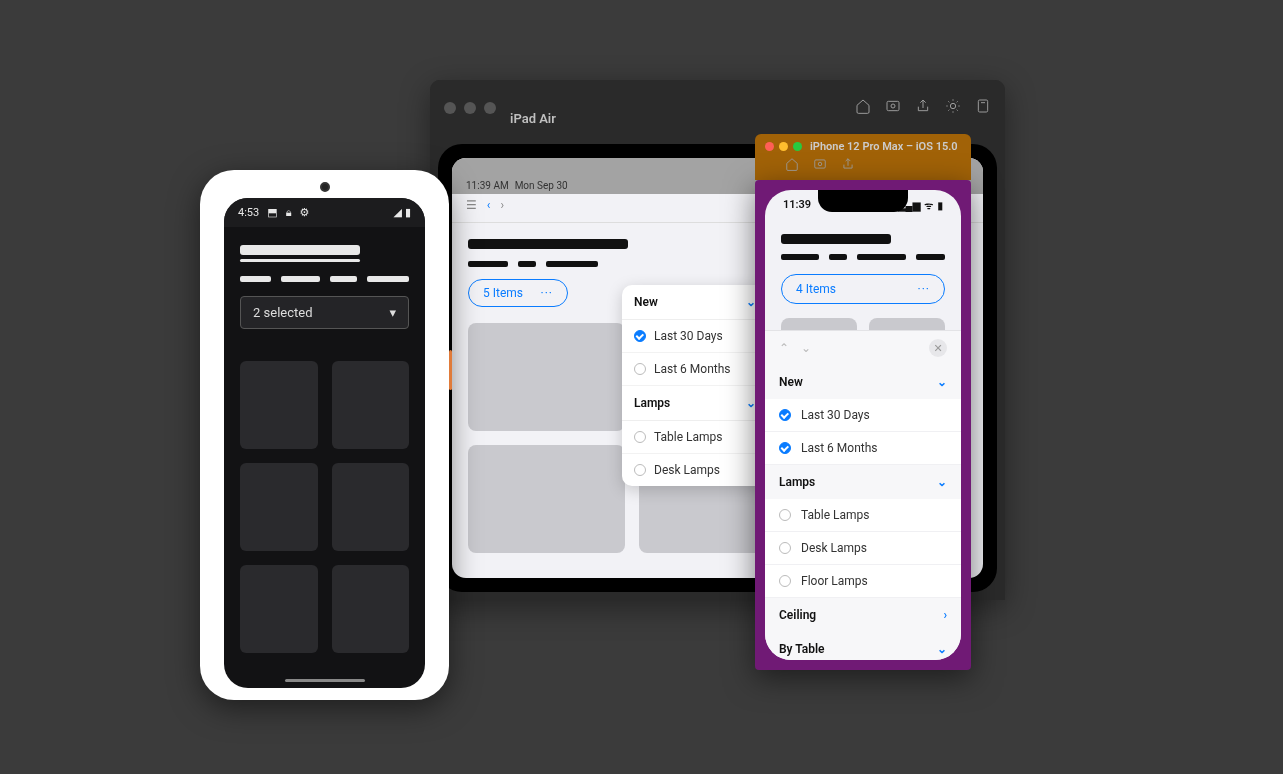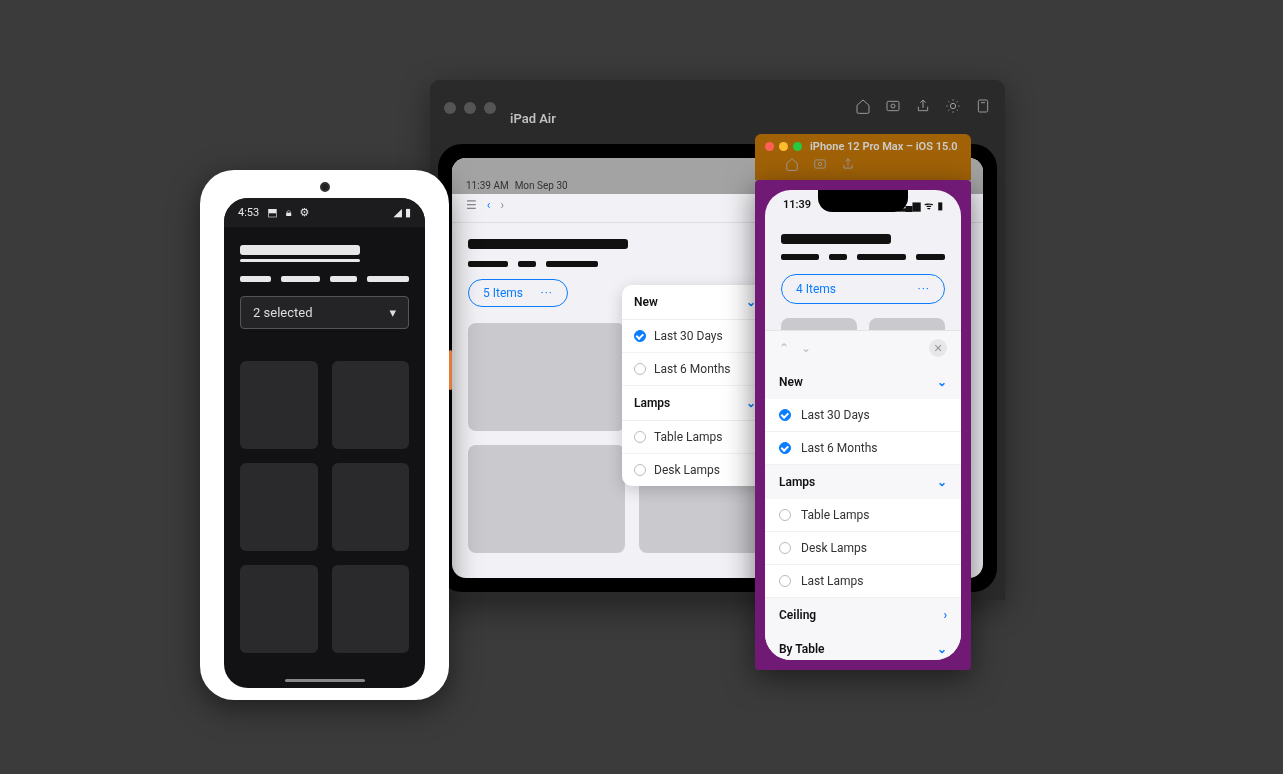--- a/index.html
+++ b/index.html
@@ -427,21 +427,21 @@
           <div class="sheet-row">
             <span class="radio"></span>
             <span>Table Lamps</span>
           </div>
           <div class="sheet-row">
             <span class="radio"></span>
             <span>Desk Lamps</span>
           </div>
           <div class="sheet-row">
             <span class="radio"></span>
-            <span>Last Lamps</span>
+            <span>Floor Lamps</span>
           </div>
           <div class="sheet-sec">
             <span>Ceiling</span>
             <span class="chev-r">›</span>
           </div>
           <div class="sheet-sec" style="padding-bottom:4px;">
             <span>By Table</span>
             <span class="chev-r">⌄</span>
           </div>
         </div>

